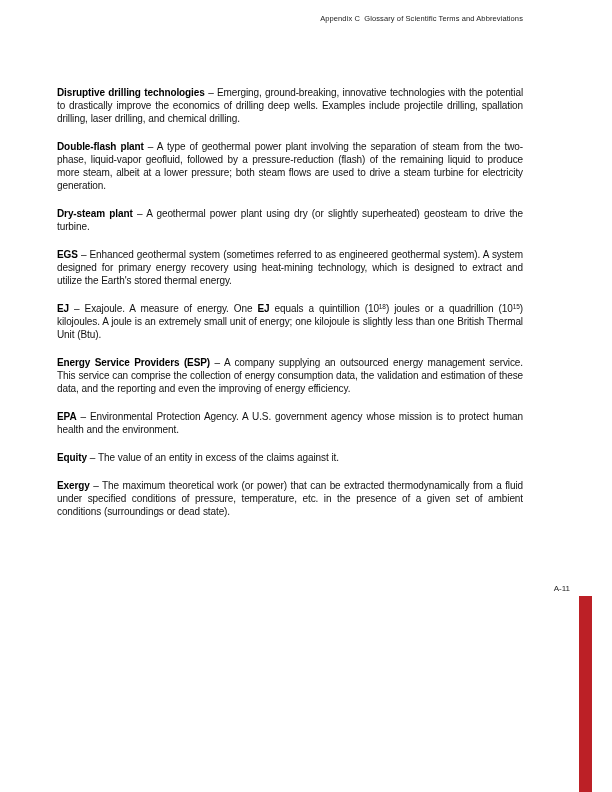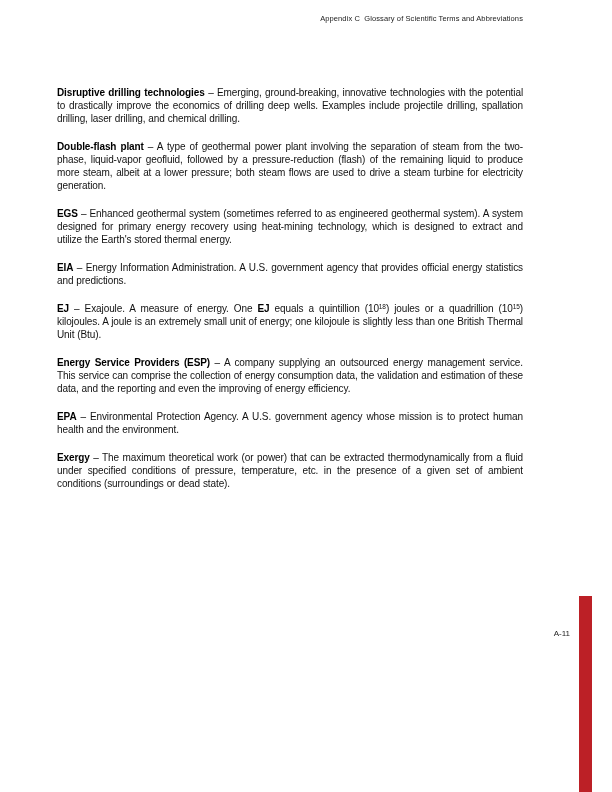--- a/index.html
+++ b/index.html
@@ -47,21 +47,21 @@
   }
   .entry sup {
     font-size: 6.5px;
     line-height: 0;
     vertical-align: baseline;
     position: relative;
     top: -3.5px;
   }
   .page-label {
     position: absolute;
-    top: 629px;
+    top: 584px;
     right: 22px;
     font-size: 8px;
     color: #222222;
   }
   .side-tab {
     position: absolute;
     top: 596px;
     right: 0;
     width: 13px;
     height: 196px;
@@ -69,24 +69,25 @@
 </style>
 </head>
 <body>
 
 <div class="page">
   <div class="running-header">Appendix C  Glossary of Scientific Terms and Abbreviations</div>
 
   <div class="content" id="entries">
       <p class="entry"><b>Disruptive drilling technologies</b><span> – Emerging, ground-breaking, innovative technologies with the potential to drastically improve the economics of drilling deep wells. Examples include projectile drilling, spallation drilling, laser drilling, and chemical drilling.</span></p>
       <p class="entry"><b>Double-flash plant</b><span> – A type of geothermal power plant involving the separation of steam from the two-phase, liquid-vapor geofluid, followed by a pressure-reduction (flash) of the remaining liquid to produce more steam, albeit at a lower pressure; both steam flows are used to drive a steam turbine for electricity generation.</span></p>
+      <p class="entry"><b>Dry-steam plant</b><span> – A geothermal power plant using dry (or slightly superheated) geosteam to drive the turbine.</span></p>
       <p class="entry"><b>EGS</b><span> – Enhanced geothermal system (sometimes referred to as engineered geothermal system). A system designed for primary energy recovery using heat-mining technology, which is designed to extract and utilize the Earth's stored thermal energy.</span></p>
-      <p class="entry"><b>EIA</b><span> – Energy Information Administration. A U.S. government agency that provides official energy statistics and predictions.</span></p>
       <p class="entry"><b>EJ</b><span> – Exajoule. A measure of energy. One </span><b>EJ</b><span> equals a quintillion (10</span><sup>18</sup><span>) joules or a quadrillion (10</span><sup>15</sup><span>) kilojoules. A joule is an extremely small unit of energy; one kilojoule is slightly less than one British Thermal Unit (Btu).</span></p>
       <p class="entry"><b>Energy Service Providers (ESP)</b><span> – A company supplying an outsourced energy management service. This service can comprise the collection of energy consumption data, the validation and estimation of these data, and the reporting and even the improving of energy efficiency.</span></p>
       <p class="entry"><b>EPA</b><span> – Environmental Protection Agency. A U.S. government agency whose mission is to protect human health and the environment.</span></p>
+      <p class="entry"><b>Equity</b><span> – The value of an entity in excess of the claims against it.</span></p>
       <p class="entry"><b>Exergy</b><span> – The maximum theoretical work (or power) that can be extracted thermodynamically from a fluid under specified conditions of pressure, temperature, etc. in the presence of a given set of ambient conditions (surroundings or dead state).</span></p>
     </div>
 
   <div class="page-label">A-11</div>
 
   <div class="side-tab" style="background: rgb(188, 32, 38);"></div>
 </div>
 
 </body></html>

